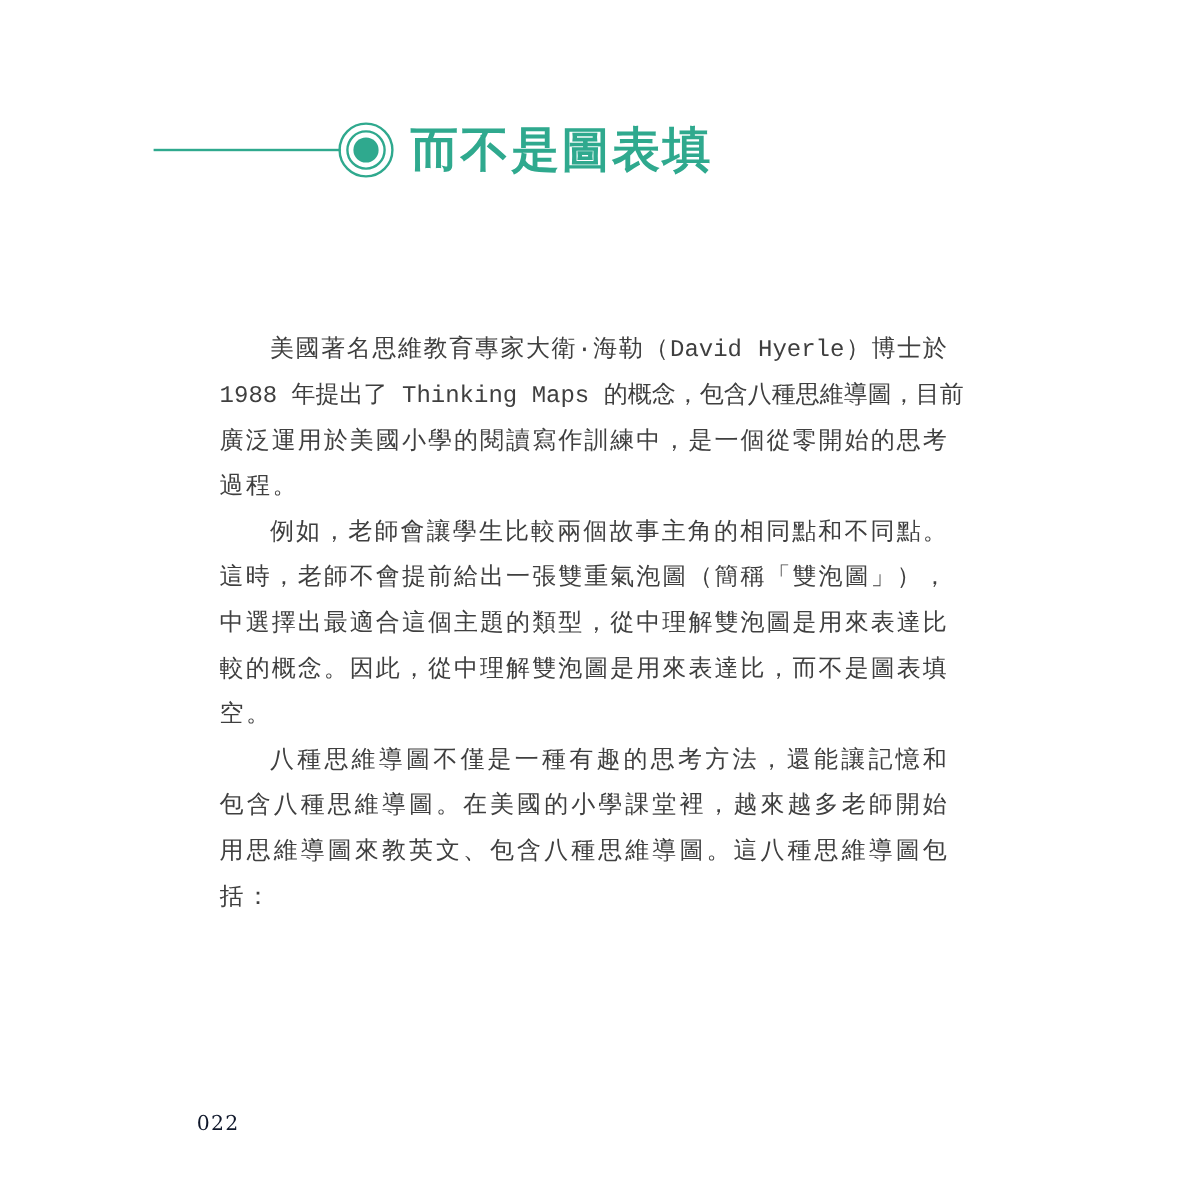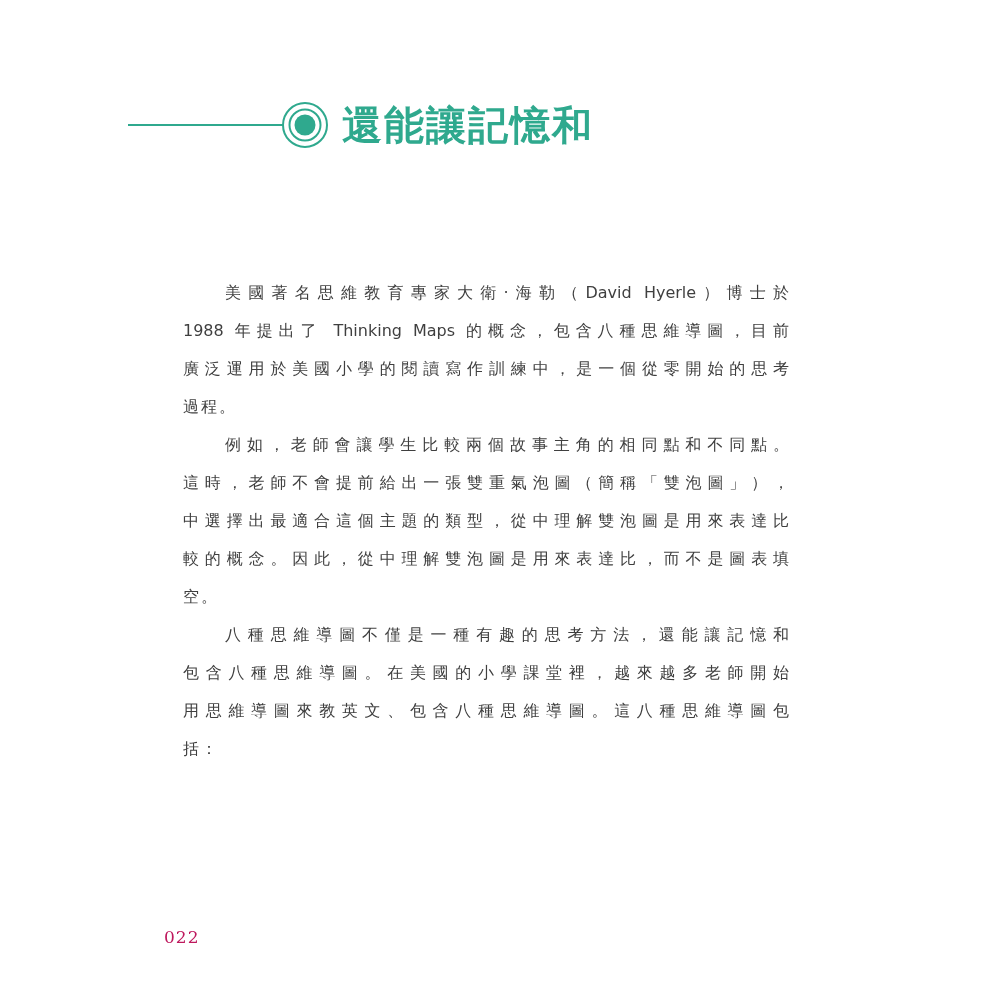--- a/index.html
+++ b/index.html
@@ -56,59 +56,60 @@
   .body-block {
     position: absolute;
     left: 183px;
     top: 274px;
     width: 606px;
     color: #3f3f3f;
   }
   .line {
     height: 38px;
     line-height: 38px;
-    font-size: 16px;
+    font-size: 20px;
     text-align: justify;
     text-align-last: justify;
     white-space: nowrap;
     overflow: visible;
+    font-family: Liberation Mono, monospace;
   }
   .line.indent {
     padding-left: 42px;
   }
   .line.para-end {
     text-align: right;
     text-align-last: left;
     letter-spacing: 2px;
   }
 
   
   .page-number {
     position: absolute;
     left: 164px;
     top: 927px;
     font-family: "DejaVu Serif", "Liberation Serif", serif;
     font-size: 17px;
     letter-spacing: 1px;
-    color: #be185d;
+    color: #0f172a;
   }
 </style>
 </head>
 <body>
 
 <div class="page">
 
   <div class="chapter-header">
     <div class="header-rule"></div>
     <svg class="bullseye" viewBox="0 0 48 48">
       <circle cx="24" cy="24" r="22" fill="none" stroke="#2fa98e" stroke-width="2"></circle>
       <circle cx="24" cy="24" r="15.5" fill="none" stroke="#2fa98e" stroke-width="2"></circle>
       <circle cx="24" cy="24" r="10.5" fill="#2fa98e"></circle>
     </svg>
-    <div class="chapter-title">還能讓記憶和</div>
+    <div class="chapter-title">而不是圖表填</div>
   </div>
 
   <div class="body-block">
     <div class="line indent">美國著名思維教育專家大衛·海勒（David Hyerle）博士於</div>
     <div class="line">1988 年提出了 Thinking Maps 的概念，包含八種思維導圖，目前</div>
     <div class="line">廣泛運用於美國小學的閱讀寫作訓練中，是一個從零開始的思考</div>
     <div class="line para-end">過程。</div>
     <div class="line indent">例如，老師會讓學生比較兩個故事主角的相同點和不同點。</div>
     <div class="line">這時，老師不會提前給出一張雙重氣泡圖（簡稱「雙泡圖」），</div>
     <div class="line">中選擇出最適合這個主題的類型，從中理解雙泡圖是用來表達比</div>

